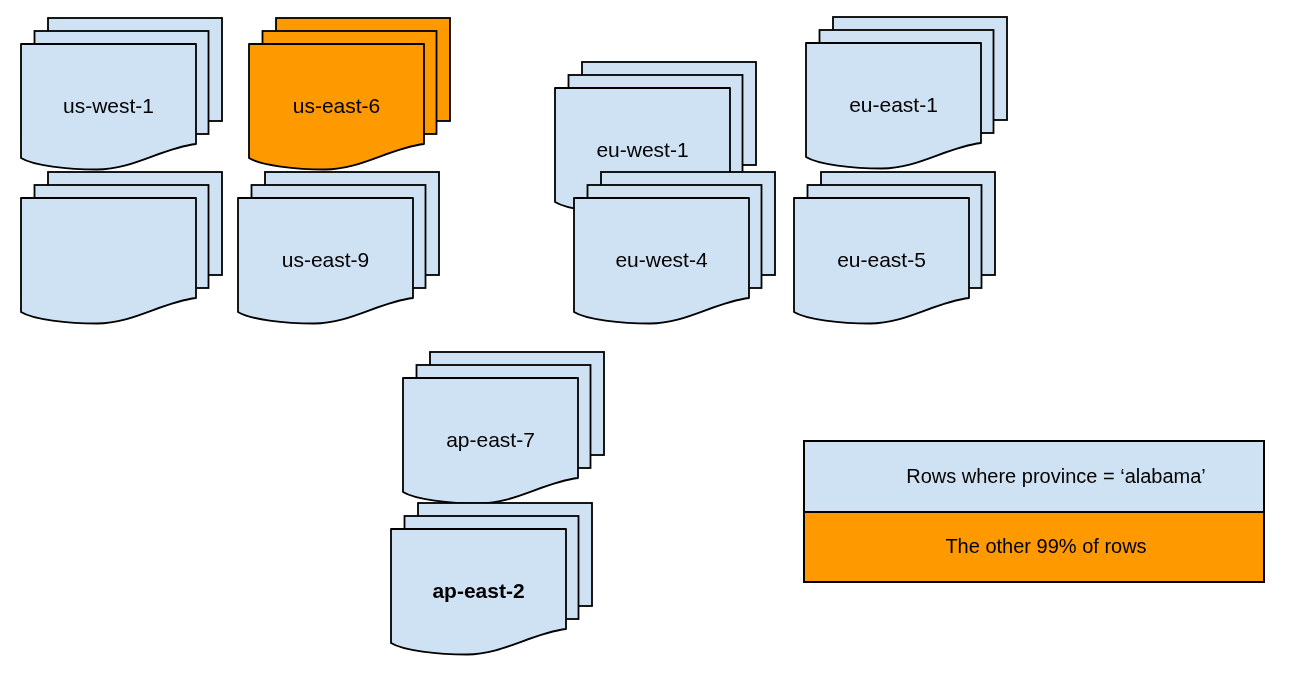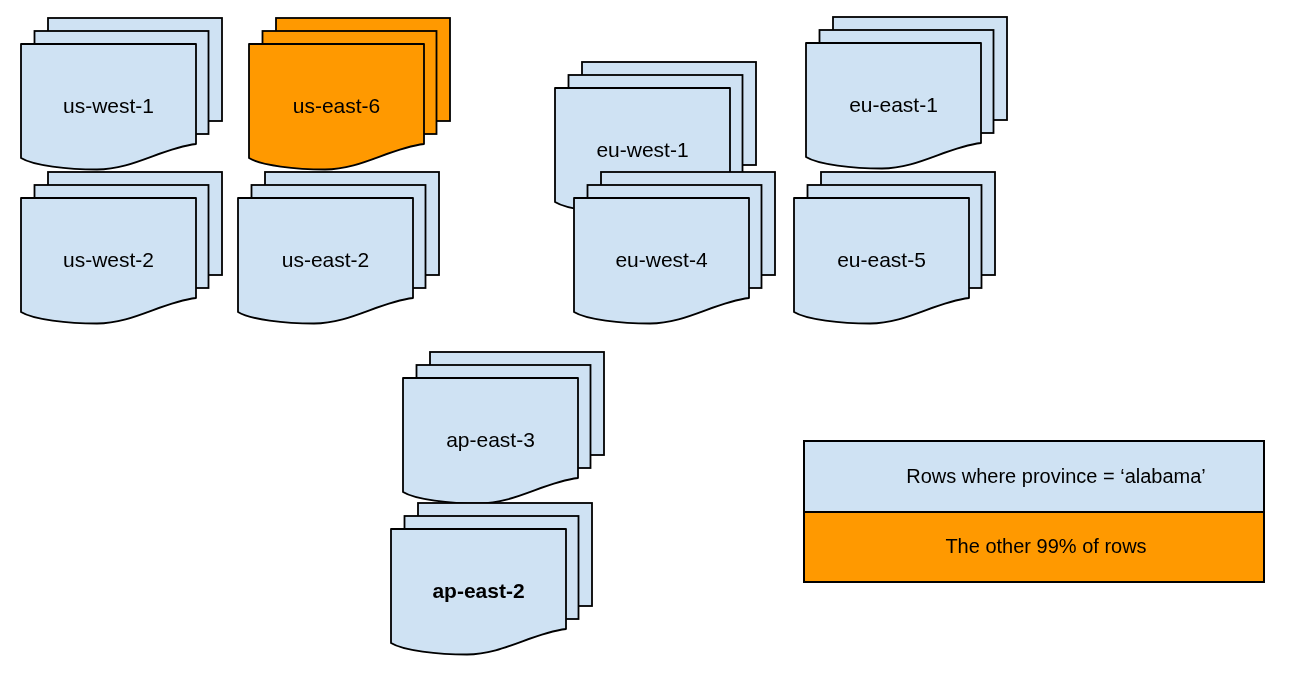--- a/index.html
+++ b/index.html
@@ -93,29 +93,28 @@
         <path d="M1,27 L176,27 L176,127 C142,131 113,152.5 77,152.5 C48,152.5 13,148.5 1,141 Z" fill="var(--fill)" stroke="#000000" stroke-width="1.8" stroke-linejoin="round"></path>
       </svg>
       <div class="doc-label">eu-east-1</div>
     </div>
       <div class="stack" style="left: 20px; top: 171px; --fill: #cfe2f3;">
       <svg width="203" height="154" viewBox="0 0 203 154">
         <rect x="28" y="1" width="174" height="103" fill="var(--fill)" stroke="#000000" stroke-width="1.8"></rect>
         <rect x="14.5" y="14" width="174" height="103" fill="var(--fill)" stroke="#000000" stroke-width="1.8"></rect>
         <path d="M1,27 L176,27 L176,127 C142,131 113,152.5 77,152.5 C48,152.5 13,148.5 1,141 Z" fill="var(--fill)" stroke="#000000" stroke-width="1.8" stroke-linejoin="round"></path>
       </svg>
-      <div class="doc-label">us-west-2</div>
     </div>
       <div class="stack" style="left: 237px; top: 171px; --fill: #cfe2f3;">
       <svg width="203" height="154" viewBox="0 0 203 154">
         <rect x="28" y="1" width="174" height="103" fill="var(--fill)" stroke="#000000" stroke-width="1.8"></rect>
         <rect x="14.5" y="14" width="174" height="103" fill="var(--fill)" stroke="#000000" stroke-width="1.8"></rect>
         <path d="M1,27 L176,27 L176,127 C142,131 113,152.5 77,152.5 C48,152.5 13,148.5 1,141 Z" fill="var(--fill)" stroke="#000000" stroke-width="1.8" stroke-linejoin="round"></path>
       </svg>
-      <div class="doc-label">us-east-2</div>
+      <div class="doc-label">us-east-9</div>
     </div>
       <div class="stack" style="left: 573px; top: 171px; --fill: #cfe2f3;">
       <svg width="203" height="154" viewBox="0 0 203 154">
         <rect x="28" y="1" width="174" height="103" fill="var(--fill)" stroke="#000000" stroke-width="1.8"></rect>
         <rect x="14.5" y="14" width="174" height="103" fill="var(--fill)" stroke="#000000" stroke-width="1.8"></rect>
         <path d="M1,27 L176,27 L176,127 C142,131 113,152.5 77,152.5 C48,152.5 13,148.5 1,141 Z" fill="var(--fill)" stroke="#000000" stroke-width="1.8" stroke-linejoin="round"></path>
       </svg>
       <div class="doc-label">eu-west-4</div>
     </div>
       <div class="stack" style="left: 793px; top: 171px; --fill: #cfe2f3;">
@@ -125,21 +124,21 @@
         <path d="M1,27 L176,27 L176,127 C142,131 113,152.5 77,152.5 C48,152.5 13,148.5 1,141 Z" fill="var(--fill)" stroke="#000000" stroke-width="1.8" stroke-linejoin="round"></path>
       </svg>
       <div class="doc-label">eu-east-5</div>
     </div>
       <div class="stack" style="left: 402px; top: 351px; --fill: #cfe2f3;">
       <svg width="203" height="154" viewBox="0 0 203 154">
         <rect x="28" y="1" width="174" height="103" fill="var(--fill)" stroke="#000000" stroke-width="1.8"></rect>
         <rect x="14.5" y="14" width="174" height="103" fill="var(--fill)" stroke="#000000" stroke-width="1.8"></rect>
         <path d="M1,27 L176,27 L176,127 C142,131 113,152.5 77,152.5 C48,152.5 13,148.5 1,141 Z" fill="var(--fill)" stroke="#000000" stroke-width="1.8" stroke-linejoin="round"></path>
       </svg>
-      <div class="doc-label">ap-east-3</div>
+      <div class="doc-label">ap-east-7</div>
     </div>
       <div class="stack" style="left: 390px; top: 502px; font-weight: bold; --fill: #cfe2f3;">
       <svg width="203" height="154" viewBox="0 0 203 154">
         <rect x="28" y="1" width="174" height="103" fill="var(--fill)" stroke="#000000" stroke-width="1.8"></rect>
         <rect x="14.5" y="14" width="174" height="103" fill="var(--fill)" stroke="#000000" stroke-width="1.8"></rect>
         <path d="M1,27 L176,27 L176,127 C142,131 113,152.5 77,152.5 C48,152.5 13,148.5 1,141 Z" fill="var(--fill)" stroke="#000000" stroke-width="1.8" stroke-linejoin="round"></path>
       </svg>
       <div class="doc-label">ap-east-2</div>
     </div>
     </div>

